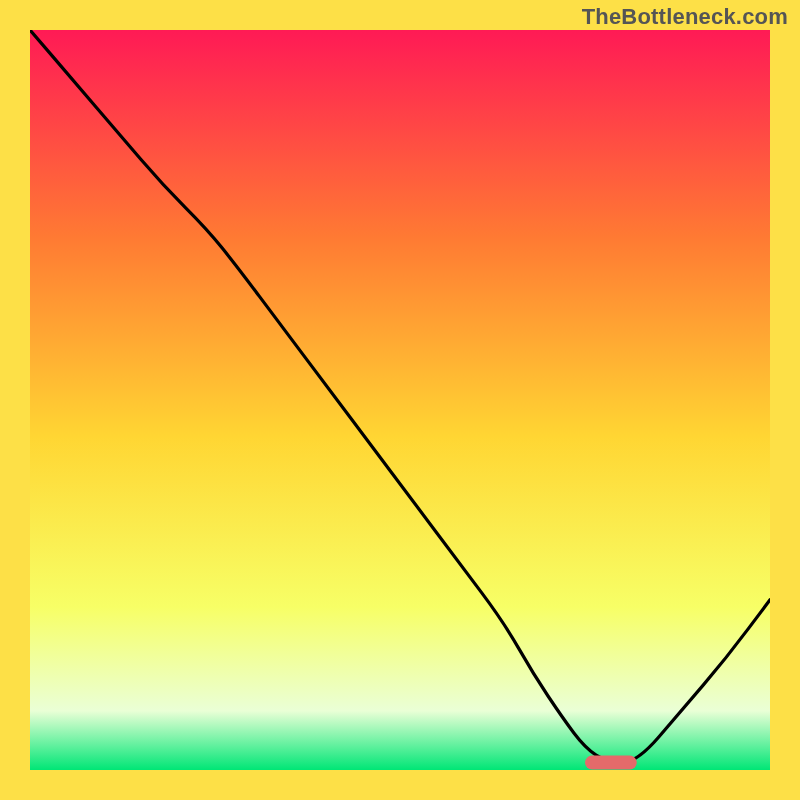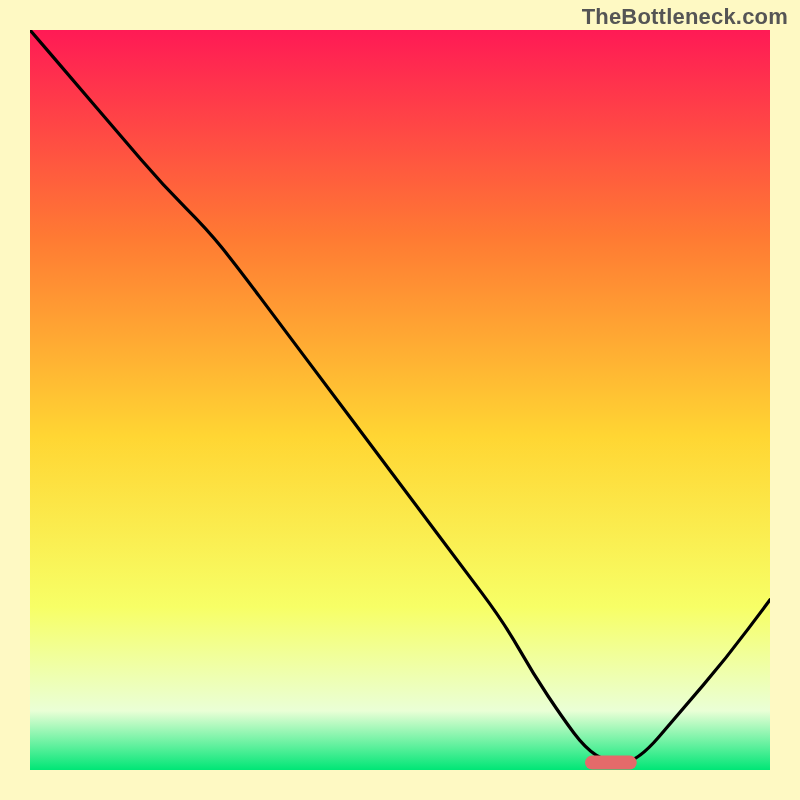--- a/index.html
+++ b/index.html
@@ -8,21 +8,21 @@
     width: 800px;
     height: 800px;
     background: #000;
     overflow: hidden;
     font-family: Arial, Helvetica, sans-serif;
   }
   .frame {
     position: relative;
     width: 800px;
     height: 800px;
-    background: #fef9c3;
+    background: #fde047;
   }
   .watermark {
     position: absolute;
     top: 4px;
     right: 12px;
     color: #555;
     font-size: 22px;
     font-weight: 600;
     letter-spacing: 0.2px;
     user-select: none;

